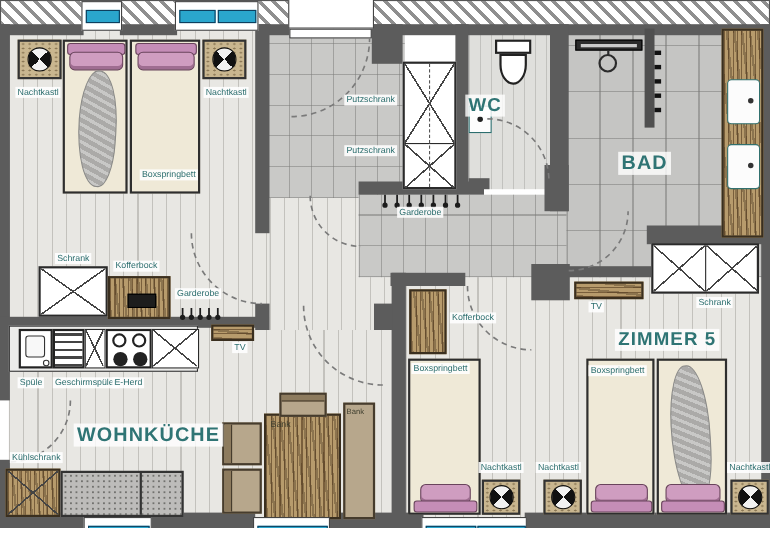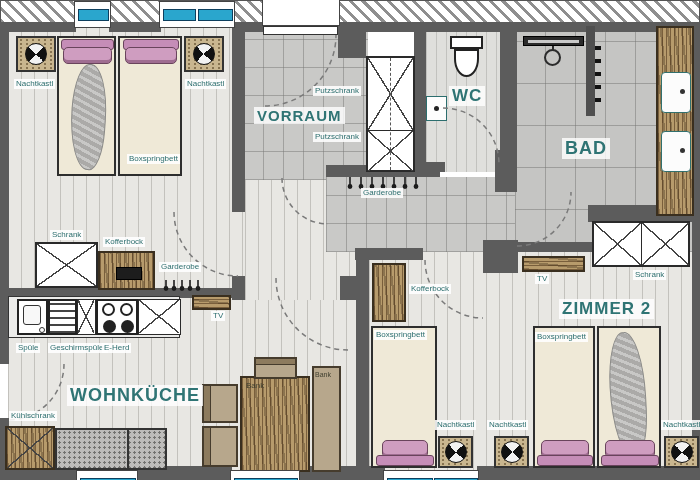--- a/index.html
+++ b/index.html
@@ -261,28 +261,27 @@
   <div class="lab" style="left:103px;top:237px">Kofferbock</div>
   <div class="lab" style="left:159px;top:262px">Garderobe</div>
   <div class="lab" style="left:16px;top:343px">Spüle</div>
   <div class="lab" style="left:48px;top:343px">Geschirmspüler</div>
   <div class="lab" style="left:102px;top:343px">E-Herd</div>
   <div class="room" style="left:67px;top:385px;font-size:18px">WOHNKÜCHE</div>
   <div class="lab" style="left:9px;top:411px">Kühlschrank</div>
   <div class="lab" style="left:211px;top:311px">TV</div>
   <div class="lab onwood" style="left:244px;top:381px">Bank</div>
   <div class="lab onwood" style="left:313px;top:370px;font-size:7px">Bank</div>
-  <div class="room" style="left:254px;top:107px;font-size:15px">VORRAUM</div>
   <div class="lab" style="left:313px;top:86px">Putzschrank</div>
   <div class="lab" style="left:313px;top:132px">Putzschrank</div>
   <div class="lab" style="left:361px;top:188px">Garderobe</div>
-  <div class="room" style="left:449px;top:86px;font-size:17px">WC</div>
+  <div class="room" style="left:423px;top:86px;font-size:17px">WC</div>
   <div class="room" style="left:562px;top:138px;font-size:18px">BAD</div>
   <div class="lab" style="left:409px;top:284px">Kofferbock</div>
-  <div class="room" style="left:559px;top:299px;font-size:17px">ZIMMER 2</div>
+  <div class="room" style="left:559px;top:299px;font-size:17px">ZIMMER 5</div>
   <div class="lab" style="left:535px;top:274px">TV</div>
   <div class="lab" style="left:633px;top:270px">Schrank</div>
   <div class="lab" style="left:374px;top:330px">Boxspringbett</div>
   <div class="lab" style="left:535px;top:332px">Boxspringbett</div>
   <div class="lab" style="left:435px;top:420px">Nachtkastl</div>
   <div class="lab" style="left:487px;top:420px">Nachtkastl</div>
   <div class="lab" style="left:661px;top:420px">Nachtkastl</div>
 
 </div>
 

